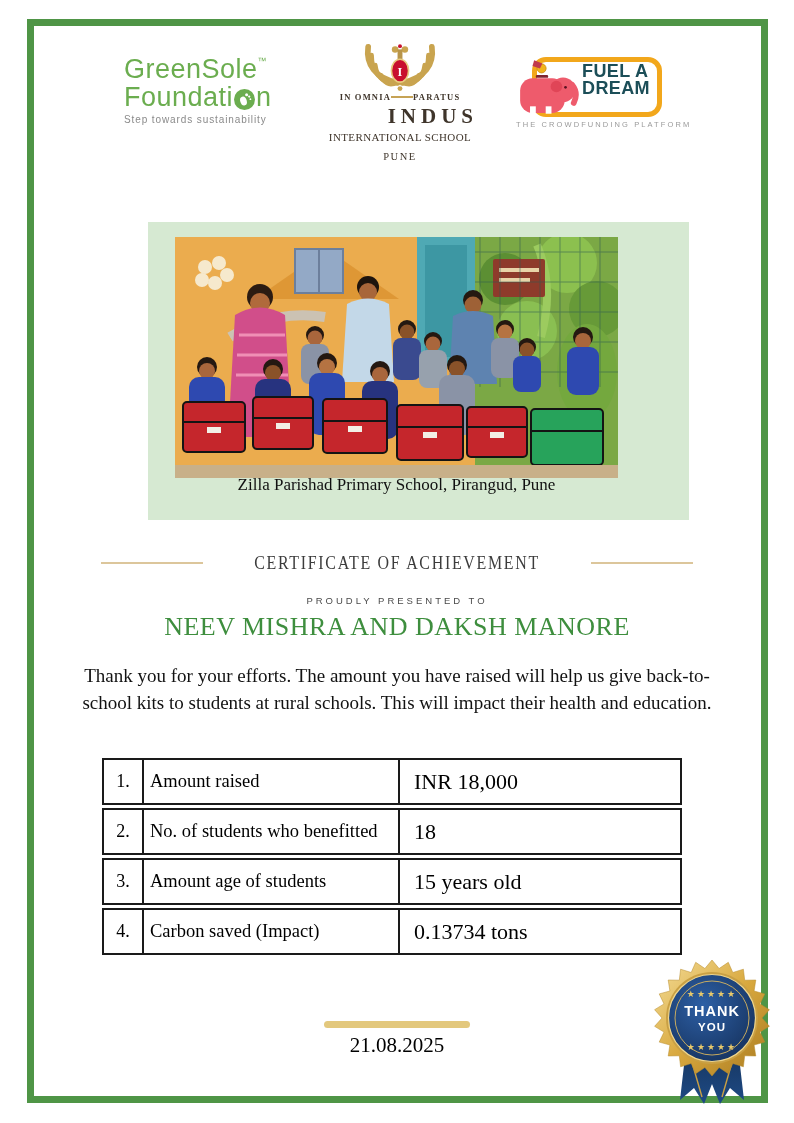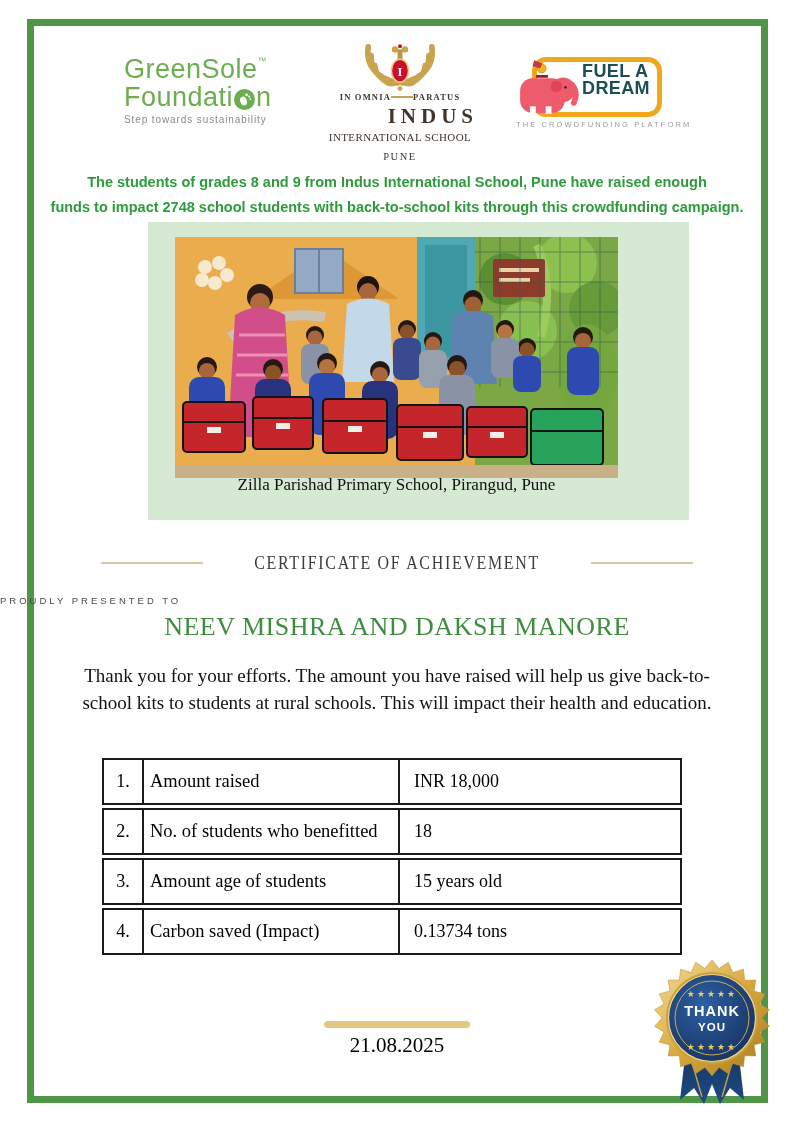--- a/index.html
+++ b/index.html
@@ -48,37 +48,37 @@
   .photo{position:absolute;left:27px;top:15px;}
   .caption{position:absolute;left:0;top:253px;width:497px;text-align:center;font-size:17px;color:#111;}
 
   
   .title-row{position:absolute;left:0;top:552px;width:794px;display:flex;align-items:center;
              justify-content:center;gap:24px;}
   .title-row .tline{width:102px;height:2px;background:var(--title-line-tan,#DCC69B);}
   .title-row h1{margin:0;font-size:19px;font-weight:500;letter-spacing:2px;
                 color:var(--title-text,#3C3C3C);white-space:nowrap;}
   .title-row h1 span{display:inline-block;transform:scaleX(.84);transform-origin:center;}
-  .presented{position:absolute;left:0;top:595px;width:794px;text-align:left;
+  .presented{position:absolute;left:0;top:595px;width:794px;text-align:center;
              font-family:"Liberation Sans",sans-serif;font-size:9.5px;font-weight:500;
              letter-spacing:3px;color:#4A4A4A;}
   .recipients{position:absolute;left:0;top:612px;width:794px;margin:0;text-align:center;
               font-size:26px;font-weight:500;letter-spacing:.5px;color:var(--name-green,#3E8E3E);}
   .message{position:absolute;left:27px;top:663px;width:740px;margin:0;text-align:center;
            font-size:19px;line-height:1.42;color:#121212;}
 
   
   .info-table{position:absolute;left:102px;top:758px;width:580px;}
   .t-row{display:flex;align-items:stretch;border:2px solid var(--table-border,#1A1A1A);
          height:43px;margin-bottom:3px;background:#fff;box-sizing:content-box;}
   .t-num{width:38px;border-right:2px solid var(--table-border,#1A1A1A);display:flex;
          align-items:center;justify-content:center;font-size:18px;}
   .t-label{width:248px;border-right:2px solid var(--table-border,#1A1A1A);display:flex;
            align-items:center;padding-left:6px;font-size:18.5px;white-space:nowrap;}
-  .t-value{flex:1;display:flex;align-items:center;padding-left:14px;font-size:18px;white-space:nowrap;}
+  .t-value{flex:1;display:flex;align-items:center;padding-left:14px;font-size:22px;white-space:nowrap;}
 
   
   .date-bar{position:absolute;left:324px;top:1021px;width:146px;height:7px;border-radius:3.5px;
             background:var(--date-bar-gold,#E3C87D);}
   .date{position:absolute;left:0;top:1033px;width:794px;text-align:center;font-size:21px;color:#000000;}
   .badge{position:absolute;left:636px;top:952px;z-index:5;}
   .badge text{font-family:"Liberation Sans",sans-serif;}
 </style>
 </head>
 <body>
@@ -150,24 +150,20 @@
       <circle cx="31" cy="12" r="5.5" fill="#F2B31B" stroke="#C98A10" stroke-width="1"></circle>
       <path d="M22,2 l10,4 -3,6 -9,-3 z" fill="#C03A4C"></path>
     </svg>
     <div class="fuel-text">
       <div>FUEL A</div>
       <div>DREAM</div>
     </div>
     <div class="fuel-tagline">THE CROWDFUNDING PLATFORM</div>
   </div>
 
-  <div class="intro">
-    <div>The students of grades 8 and 9 from Indus International School, Pune have raised enough</div>
-    <div>funds to impact 2748 school students with back-to-school kits through this crowdfunding campaign.</div>
-  </div>
 
   <div class="photo-card">
     <svg class="photo" width="443" height="241" viewBox="0 0 443 241" preserveAspectRatio="none">
       <rect width="443" height="241" fill="#EBAC4E"></rect>
       <path d="M80,62 L152,12 L224,62 Z" fill="#D98E2B" opacity=".7"></path>
       <g fill="#F8F4E4" opacity=".85">
         <circle cx="30" cy="30" r="7"></circle>
           <circle cx="44" cy="26" r="7"></circle>
           <circle cx="52" cy="38" r="7"></circle>
         <circle cx="40" cy="46" r="7"></circle>

